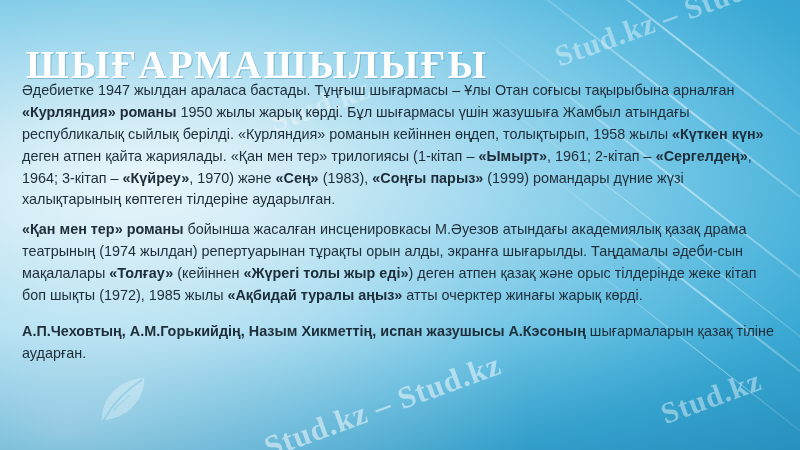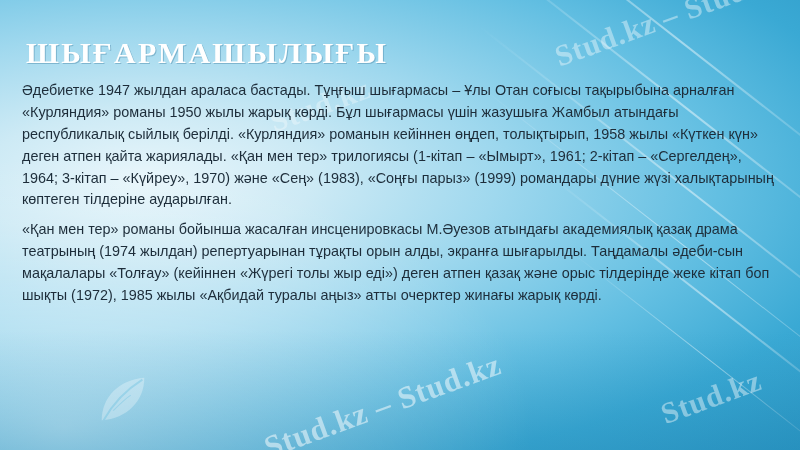--- a/index.html
+++ b/index.html
@@ -93,40 +93,40 @@
   }
 
   
   .title {
     position: absolute;
     top: 16px;
     left: 26px;
     right: 30px;
     font-family: "Liberation Serif", serif;
     font-weight: bold;
-    font-size: 30px;
+    font-size: 39px;
     letter-spacing: 2.2px;
     color: #ffffff;
     text-shadow: 1px 1px 0 rgba(90,150,180,0.55);
   }
 
   
   .body-text {
     position: absolute;
     left: 22px;
     top: 80px;
     width: 758px;
     font-size: 14.4px;
     line-height: 1.52;
     color: #1d2d3a;
   }
   .para { margin: 0 0 0 0; }
   .para + .para { margin-top: 8px; }
   .para.gap { margin-top: 14px; }
-  b { font-weight: normal; text-align: right; }
+  b { font-weight: bold; text-align: right; }
 </style>
 </head>
 <body>
 
 <div class="slide">
 
   <div class="streaks">
     <div class="s" style="top:40px; right:-120px; width:480px; height:2px; transform:rotate(38deg);"></div>
     <div class="s" style="top:110px; right:-150px; width:520px; height:1.5px; transform:rotate(38deg);"></div>
     <div class="s" style="top:190px; right:-160px; width:540px; height:2px; transform:rotate(38deg);"></div>
@@ -146,15 +146,16 @@
     <path d="M10 54 C10 30, 28 12, 54 10 C54 34, 36 52, 10 54 Z" fill="#ffffff" opacity="0.55"></path>
     <path d="M12 54 C22 36, 36 22, 52 12" stroke="#8fd0e8" stroke-width="2" fill="none" opacity="0.9"></path>
     <path d="M22 44 C28 38, 34 32, 40 28" stroke="#8fd0e8" stroke-width="1.2" fill="none" opacity="0.8"></path>
   </svg>
 
   <h1 class="title">ШЫҒАРМАШЫЛЫҒЫ</h1>
 
   <div class="body-text">
     <p class="para" id="para-1"><span>Әдебиетке 1947 жылдан араласа бастады. Тұңғыш шығармасы – Ұлы Отан соғысы тақырыбына арналған </span><b>«Курляндия» романы</b><span> 1950 жылы жарық көрді. Бұл шығармасы үшін жазушыға Жамбыл атындағы республикалық сыйлық берілді. «Курляндия» романын кейіннен өңдеп, толықтырып, 1958 жылы </span><b>«Күткен күн»</b><span> деген атпен қайта жариялады. «Қан мен тер» трилогиясы (1-кітап – </span><b>«Ымырт»</b><span>, 1961; 2-кітап – </span><b>«Сергелдең»</b><span>, 1964; 3-кітап – </span><b>«Күйреу»</b><span>, 1970) және </span><b>«Сең»</b><span> (1983), </span><b>«Соңғы парыз»</b><span> (1999) романдары дүние жүзі халықтарының көптеген тілдеріне аударылған.</span></p>
     <p class="para" id="para-2"><b>«Қан мен тер» романы</b><span> бойынша жасалған инсценировкасы М.Әуезов атындағы академиялық қазақ драма театрының (1974 жылдан) репертуарынан тұрақты орын алды, экранға шығарылды. Таңдамалы әдеби-сын мақалалары </span><b>«Толғау»</b><span> (кейіннен </span><b>«Жүрегі толы жыр еді»</b><span>) деген атпен қазақ және орыс тілдерінде жеке кітап боп шықты (1972), 1985 жылы </span><b>«Ақбидай туралы аңыз»</b><span> атты очерктер жинағы жарық көрді.</span></p>
+    <p class="para gap" id="para-3"><b>А.П.Чеховтың, А.М.Горькийдің, Назым Хикметтің, испан жазушысы А.Кэсоның</b><span> шығармаларын қазақ тіліне аударған.</span></p>
   </div>
 
 </div>
 
 </body></html>

